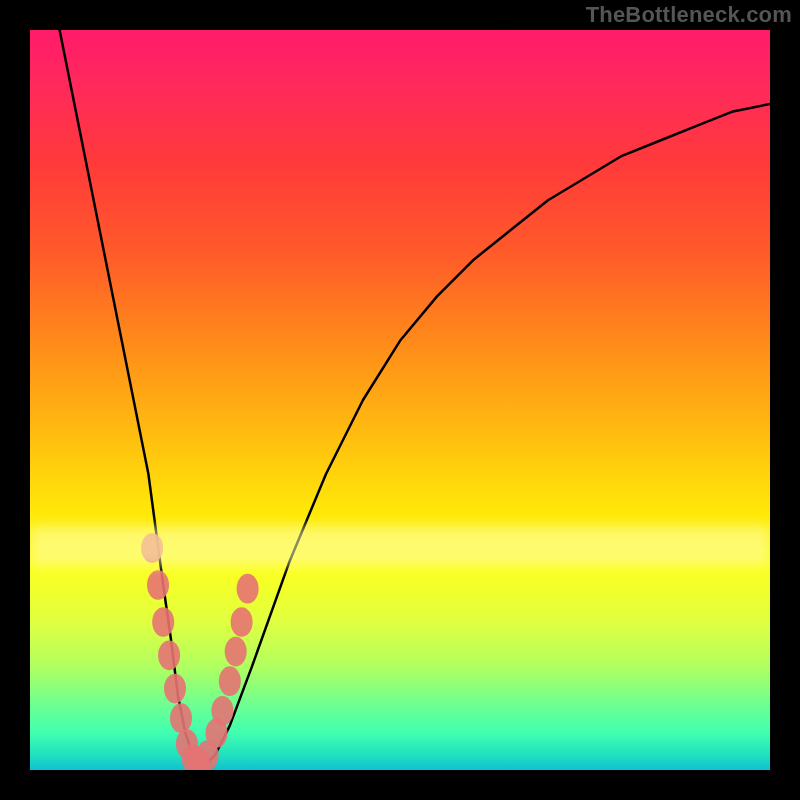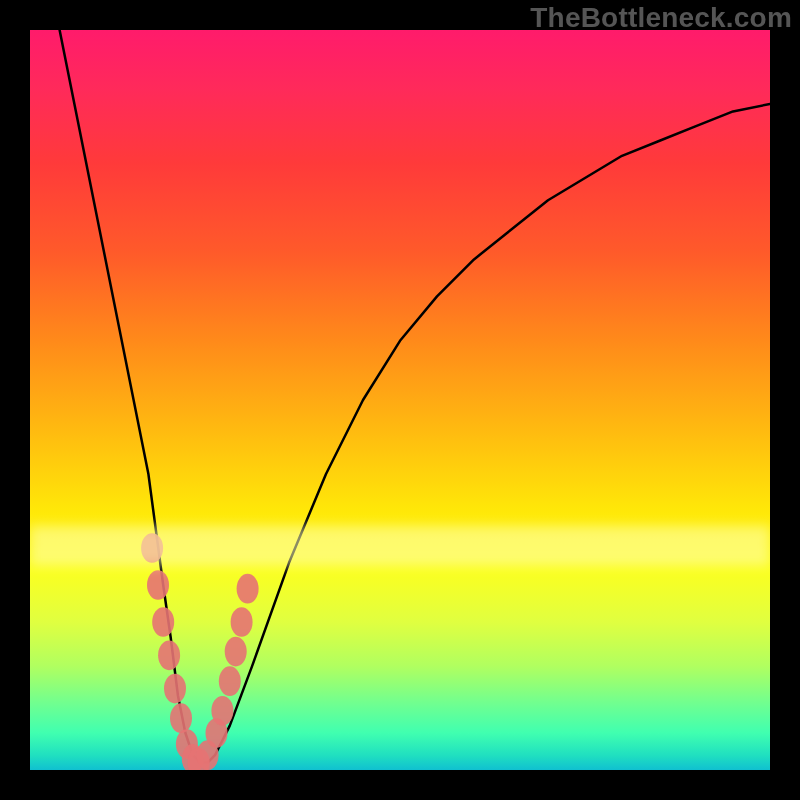--- a/index.html
+++ b/index.html
@@ -56,21 +56,21 @@
   .plot-svg {
     position: absolute;
     left: 0; top: 0;
     width: 100%;
     height: 100%;
   }
   .watermark {
     position: absolute;
     top: 2px;
     right: 8px;
-    font-size: 28px;
+    font-size: 22px;
     font-weight: 600;
     color: #555;
     letter-spacing: 0.2px;
   }
 </style>
 </head>
 <body>
 
 <div class="frame">
   <div class="watermark">TheBottleneck.com</div>

